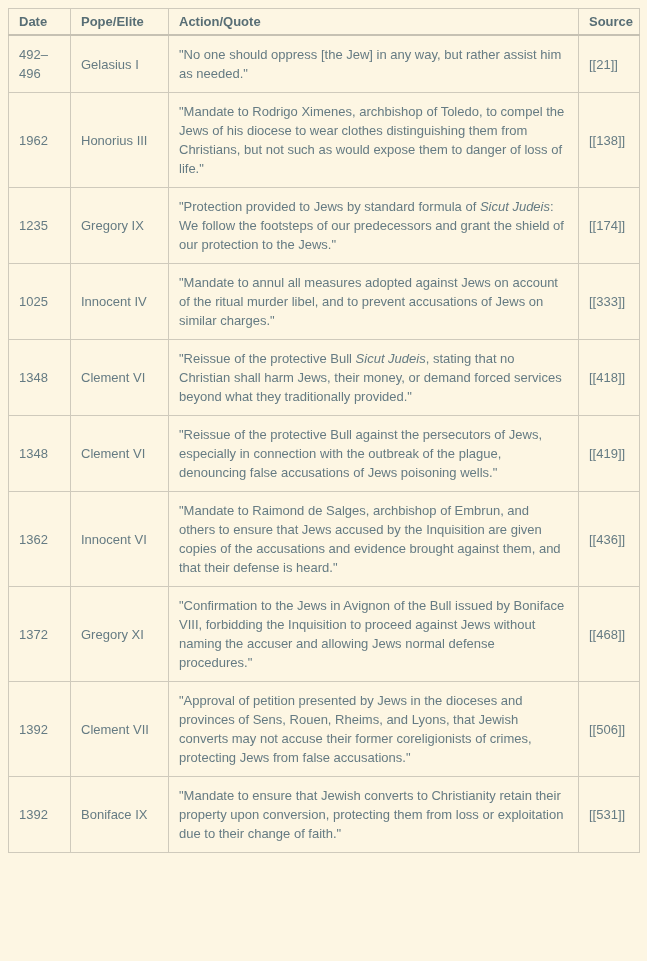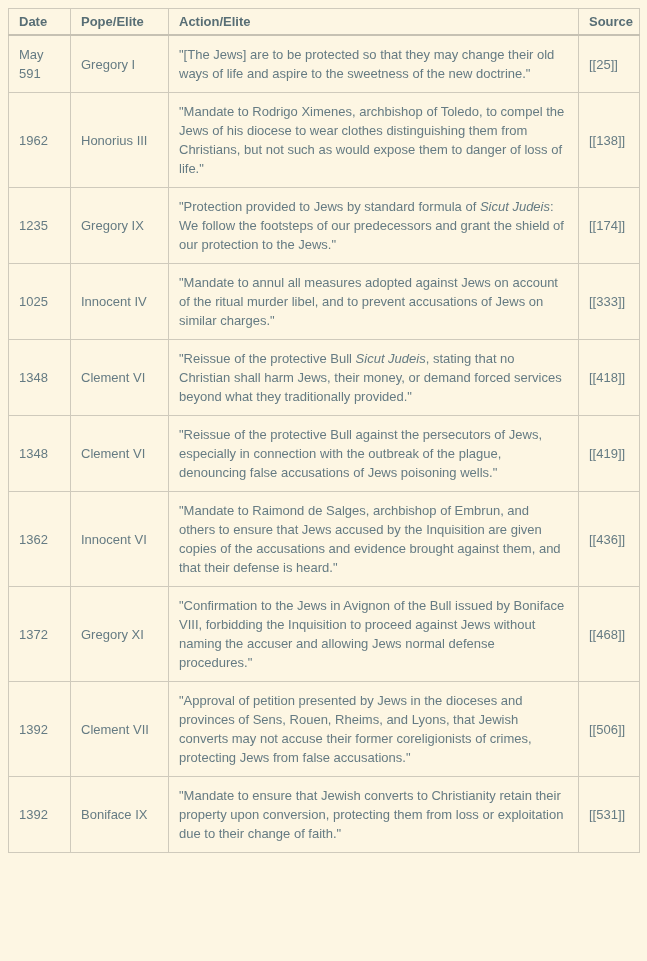--- a/index.html
+++ b/index.html
@@ -54,30 +54,30 @@
     <colgroup>
       <col class="c-date">
       <col class="c-pope">
       <col class="c-quote">
       <col class="c-source">
     </colgroup>
     <thead>
       <tr>
         <th>Date</th>
         <th>Pope/Elite</th>
-        <th>Action/Elite</th>
+        <th>Action/Quote</th>
         <th>Source</th>
       </tr>
     </thead>
     <tbody id="table-body">
         <tr>
-          <td class="date-cell">May 591</td>
-          <td class="pope-cell">Gregory I</td>
-          <td class="quote-cell">"[The Jews] are to be protected so that they may change their old ways of life and aspire to the sweetness of the new doctrine."</td>
-          <td class="source-cell">[[25]]</td>
+          <td class="date-cell">492–496</td>
+          <td class="pope-cell">Gelasius I</td>
+          <td class="quote-cell">"No one should oppress [the Jew] in any way, but rather assist him as needed."</td>
+          <td class="source-cell">[[21]]</td>
         </tr>
         <tr>
           <td class="date-cell">1962</td>
           <td class="pope-cell">Honorius III</td>
           <td class="quote-cell">"Mandate to Rodrigo Ximenes, archbishop of Toledo, to compel the Jews of his diocese to wear clothes distinguishing them from Christians, but not such as would expose them to danger of loss of life."</td>
           <td class="source-cell">[[138]]</td>
         </tr>
         <tr>
           <td class="date-cell">1235</td>
           <td class="pope-cell">Gregory IX</td>

